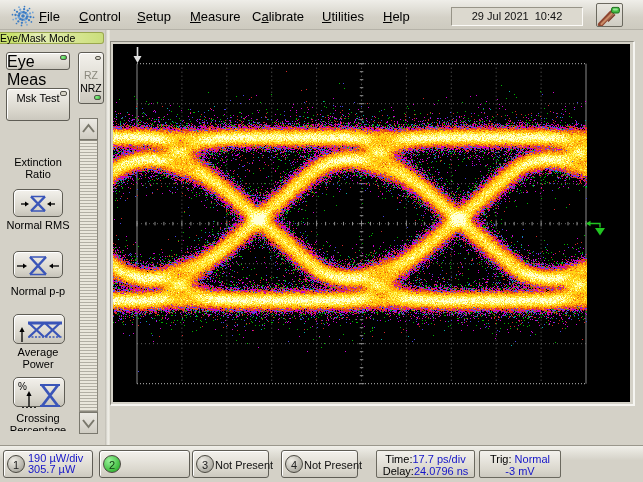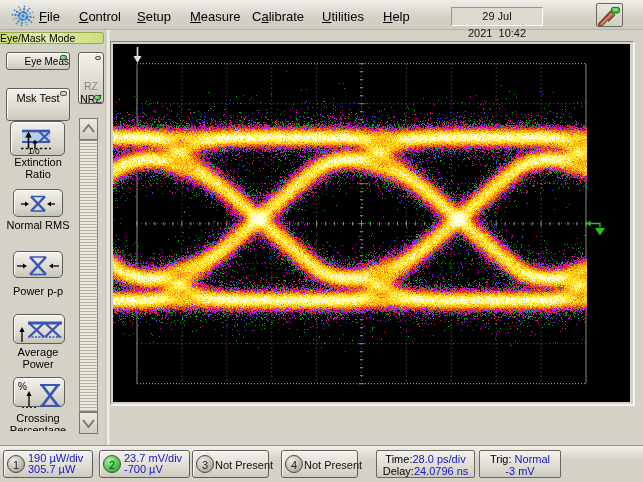--- a/index.html
+++ b/index.html
@@ -1,20 +1,20 @@
 <!DOCTYPE html>
 <html><head><meta charset="utf-8"><style>
 *{margin:0;padding:0;box-sizing:border-box}
 html,body{width:643px;height:482px;overflow:hidden}
 body{font-family:"Liberation Sans",sans-serif;background:#d4d1c7;position:relative}
 .abs{position:absolute}
 
 #menubar{left:0;top:0;width:643px;height:30px;background:linear-gradient(#efeee9,#d4d1c7 60%,#cdcabf);border-bottom:1px solid #b5b2a8}
 .mi{position:absolute;top:9px;font-size:13px;color:#000}
-#datebox{left:451px;top:7px;width:92px;height:19px;background:#dcd9cf;border:1px solid #979488;border-right-color:#fbfaf7;border-bottom-color:#fbfaf7;font-size:11px;text-align:center;line-height:17px;color:#111}
+#datebox{left:451px;top:7px;width:132px;height:19px;background:#dcd9cf;border:1px solid #979488;border-right-color:#fbfaf7;border-bottom-color:#fbfaf7;font-size:11px;text-align:center;line-height:17px;color:#111}
 #touchbtn{left:596px;top:3px;width:27px;height:24px;background:linear-gradient(#e9e7e0,#cfccc2);border:1px solid #6b695f;border-radius:2px}
 
 #sidebar{left:0;top:30px;width:110px;height:415px;background:#d4d1c7}
 #modetab{left:0;top:2px;width:104px;height:12px;background:linear-gradient(90deg,#c9e26e 0 13px,#e3edb4 35%,#d4e48c 80%,#cade7c);border:1px solid #9aa74e;border-left:none;border-radius:0 3px 3px 0;font-size:10.5px;line-height:10.5px;text-align:left;color:#000}
 .btn{position:absolute;background:linear-gradient(#f3f1ec,#d9d6cc 70%,#cbc8be);border:1px solid #5f5d55;border-radius:3px;box-shadow:inset 1px 1px 0 #fff}
 .led{position:absolute;width:7px;height:5px;border:1px solid #55534b;border-radius:2px}
 .ledg{background:radial-gradient(circle at 35% 35%,#8cf08c,#2fae2f)}
 .ledo{background:#d6d3c6}
 .sbtxt{position:absolute;font-size:11px;color:#000;text-align:center;width:72px;left:0;line-height:11.5px}
 .ibtn{position:absolute;left:7px;width:59px;height:38px;background:linear-gradient(#f3f1ec,#d9d6cc 70%,#c6c3b9);border:1px solid #5f5d55;border-radius:5px;box-shadow:inset 1px 1px 0 #fff}
@@ -89,61 +89,47 @@
         <path d="M3.5 20.5 L14.5 9" stroke="#8e4630" stroke-width="5.2" stroke-linecap="round"></path>
         <path d="M4.5 20 L15 9.5" stroke="#c98a66" stroke-width="2.2" stroke-linecap="round"></path>
         <path d="M11 17.5 L18 10.5" stroke="#7c3a26" stroke-width="1.5"></path>
         <rect x="14.6" y="3.4" width="7.8" height="5.6" rx="1.5" fill="#45bc45" stroke="#1d6e1d"></rect>
         <rect x="16" y="4.5" width="4.8" height="2" rx="1" fill="#97e697"></rect>
       </svg>
     </div>
 </div>
 <div class="abs" id="sidebar">
   <div class="abs" id="modetab">Eye/Mask Mode</div>
-  <div class="btn" style="left:6px;top:22px;width:64px;height:18px;font-size:10px;text-align:right;line-height:18px">Eye Meas<span class="led ledg" style="right:2px;top:2px"></span></div>
+  <div class="btn" style="left:6px;top:22px;width:64px;height:18px;font-size:16px;text-align:left;line-height:18px">Eye Meas<span class="led ledg" style="right:2px;top:2px"></span></div>
   <div class="btn" style="left:6px;top:58px;width:64px;height:33px;font-size:11px;text-align:center;line-height:18px">Msk Test<span class="led ledo" style="right:2px;top:2px"></span></div>
   <div class="btn" style="left:78px;top:22px;width:26px;height:52px;font-size:10.5px;text-align:center">
     <span class="led ledo" style="right:2px;top:3px;width:6px;height:4px"></span>
-    <div style="margin-top:28px;color:#8a887c;line-height:11px">RZ</div>
+    <div style="margin-top:17px;color:#8a887c;line-height:11px">RZ</div>
     <div style="color:#000;line-height:11px;margin-top:2px">NRZ</div>
     <span class="led ledg" style="right:2px;bottom:3px"></span>
   </div>
-  <div class="ibtn" style="left:10px;top:91px;width:55px;height:35px">
-      <svg width="53" height="34" viewBox="0 0 53 34" style="display:block">
-        <rect x="11" y="10" width="28" height="10" fill="#b9cfe6"></rect>
-        <path d="M11 9 H39" stroke="#3a55b8" stroke-width="2.6" fill="none"></path>
-        <path d="M11 20 H39" stroke="#3a55b8" stroke-width="2" fill="none"></path>
-        <path d="M28 9.5 L39 20 M39 9.5 L28 20" stroke="#3a55b8" stroke-width="2" fill="none"></path>
-        <path d="M10 26.5 H40" stroke="#111" stroke-width="1.4" stroke-dasharray="2.5 2.2" fill="none"></path>
-        <path d="M17.5 26 V14" stroke="#000" stroke-width="1.6"></path>
-        <path d="M14.3 15.5 H20.7 L17.5 9.5 Z" fill="#000"></path>
-        <path d="M24 25.5 V21" stroke="#000" stroke-width="1.5"></path>
-        <path d="M21.6 21.5 H26.4 L24 17.5 Z" fill="#000"></path>
-        <text x="17" y="31.8" font-size="8.5" font-family="Liberation Sans" fill="#000">1/o</text>
-      </svg>
-    </div>
   <div class="sbtxt" style="top:127px;left:2px">Extinction<br>Ratio</div>
   <div class="ibtn" style="left:13px;top:159px;width:50px;height:28px;text-align:center;padding-top:2px"><svg width="46" height="24" viewBox="0 0 46 24">
         <path d="M16 4.5h14M16 19.0h14" stroke="#3a55b8" stroke-width="1.6" fill="none"></path>
         <path d="M16 4.5 L30 19.0M30 4.5 L16 19.0" stroke="#3a55b8" stroke-width="2.5" fill="none"></path>
         <path d="M6 12 L11 12" stroke="#000" stroke-width="1.3"></path>
         <path d="M10 9.6 L10 14.4 L14 12 Z" fill="#000"></path>
         <path d="M40 12 L35 12" stroke="#000" stroke-width="1.3"></path>
         <path d="M36 9.6 L36 14.4 L32 12 Z" fill="#000"></path>
       </svg></div>
   <div class="sbtxt" style="top:190px;left:2px">Normal RMS</div>
   <div class="ibtn" style="left:13px;top:221px;width:50px;height:27px;text-align:center;padding-top:2px"><svg width="46" height="24" viewBox="0 0 46 24">
         <path d="M15 3h16M15 20.5h16" stroke="#3a55b8" stroke-width="1.6" fill="none"></path>
         <path d="M15 3 L31 20.5M31 3 L15 20.5" stroke="#3a55b8" stroke-width="2.5" fill="none"></path>
         <path d="M2 12 L9 12" stroke="#000" stroke-width="1.3"></path>
         <path d="M8 9.6 L8 14.4 L12 12 Z" fill="#000"></path>
         <path d="M44 12 L37 12" stroke="#000" stroke-width="1.3"></path>
         <path d="M38 9.6 L38 14.4 L34 12 Z" fill="#000"></path>
       </svg></div>
-  <div class="sbtxt" style="top:256px;left:2px">Power p-p</div>
+  <div class="sbtxt" style="top:256px;left:2px">Normal p-p</div>
   <div class="ibtn" style="left:13px;top:284px;width:52px;height:30px;text-align:center;padding-top:2px"><svg width="48" height="28" viewBox="0 0 48 28">
         <path d="M13 6 H47" stroke="#3a55b8" stroke-width="3" fill="none"></path>
         <path d="M13 20 H47" stroke="#3a55b8" stroke-width="1.5" stroke-dasharray="2 1.5" fill="none"></path>
         <path d="M14 6 L29 20 M29 6 L14 20" stroke="#3a55b8" stroke-width="2.3" fill="none"></path>
         <path d="M30 6 L45 20 M45 6 L30 20" stroke="#3a55b8" stroke-width="2.3" fill="none"></path>
         <path d="M7 25 L7 14" stroke="#000" stroke-width="1.3"></path>
         <path d="M4.4 15 L9.6 15 L7 10 Z" fill="#000"></path>
       </svg></div>
   <div class="sbtxt" style="top:317px;left:2px">Average<br>Power</div>
   <div class="ibtn" style="left:13px;top:347px;width:52px;height:30px;text-align:center;padding-top:2px"><svg width="48" height="30" viewBox="0 0 48 30">
@@ -195,25 +181,24 @@
       <path d="M482 184 H492 L487 191.5 Z" fill="#21c421"></path>
     </svg>
 </div>
 <div class="abs" id="botbar">
   <div class="bbtn" style="left:3px;width:90px">
       <span class="ball">1</span>
       <span class="chtxt">190 µW/div<br>305.7 µW</span>
     </div>
   <div class="bbtn" style="left:99px;width:91px">
       <span class="ball ballg">2</span>
-      <span class="chtxt">23.7 mV/div<br>-700 µV</span>
     </div>
   <div class="bbtn" style="left:192px;width:77px">
       <span class="ball">3</span>
       <span class="nptxt">Not Present</span>
     </div>
   <div class="bbtn" style="left:281px;width:77px">
       <span class="ball">4</span>
       <span class="nptxt">Not Present</span>
     </div>
-  <div class="infobox" style="left:376px;width:99px"><span>Time:<span class="bl">28.0 ps/div</span><br>Delay:<span class="bl">24.0796 ns</span></span></div>
+  <div class="infobox" style="left:376px;width:99px"><span>Time:<span class="bl">17.7 ps/div</span><br>Delay:<span class="bl">24.0796 ns</span></span></div>
   <div class="infobox" style="left:479px;width:82px">Trig: <span class="bl">Normal</span><br><span class="bl">-3 mV</span></div>
 </div>
 
 </body></html>

